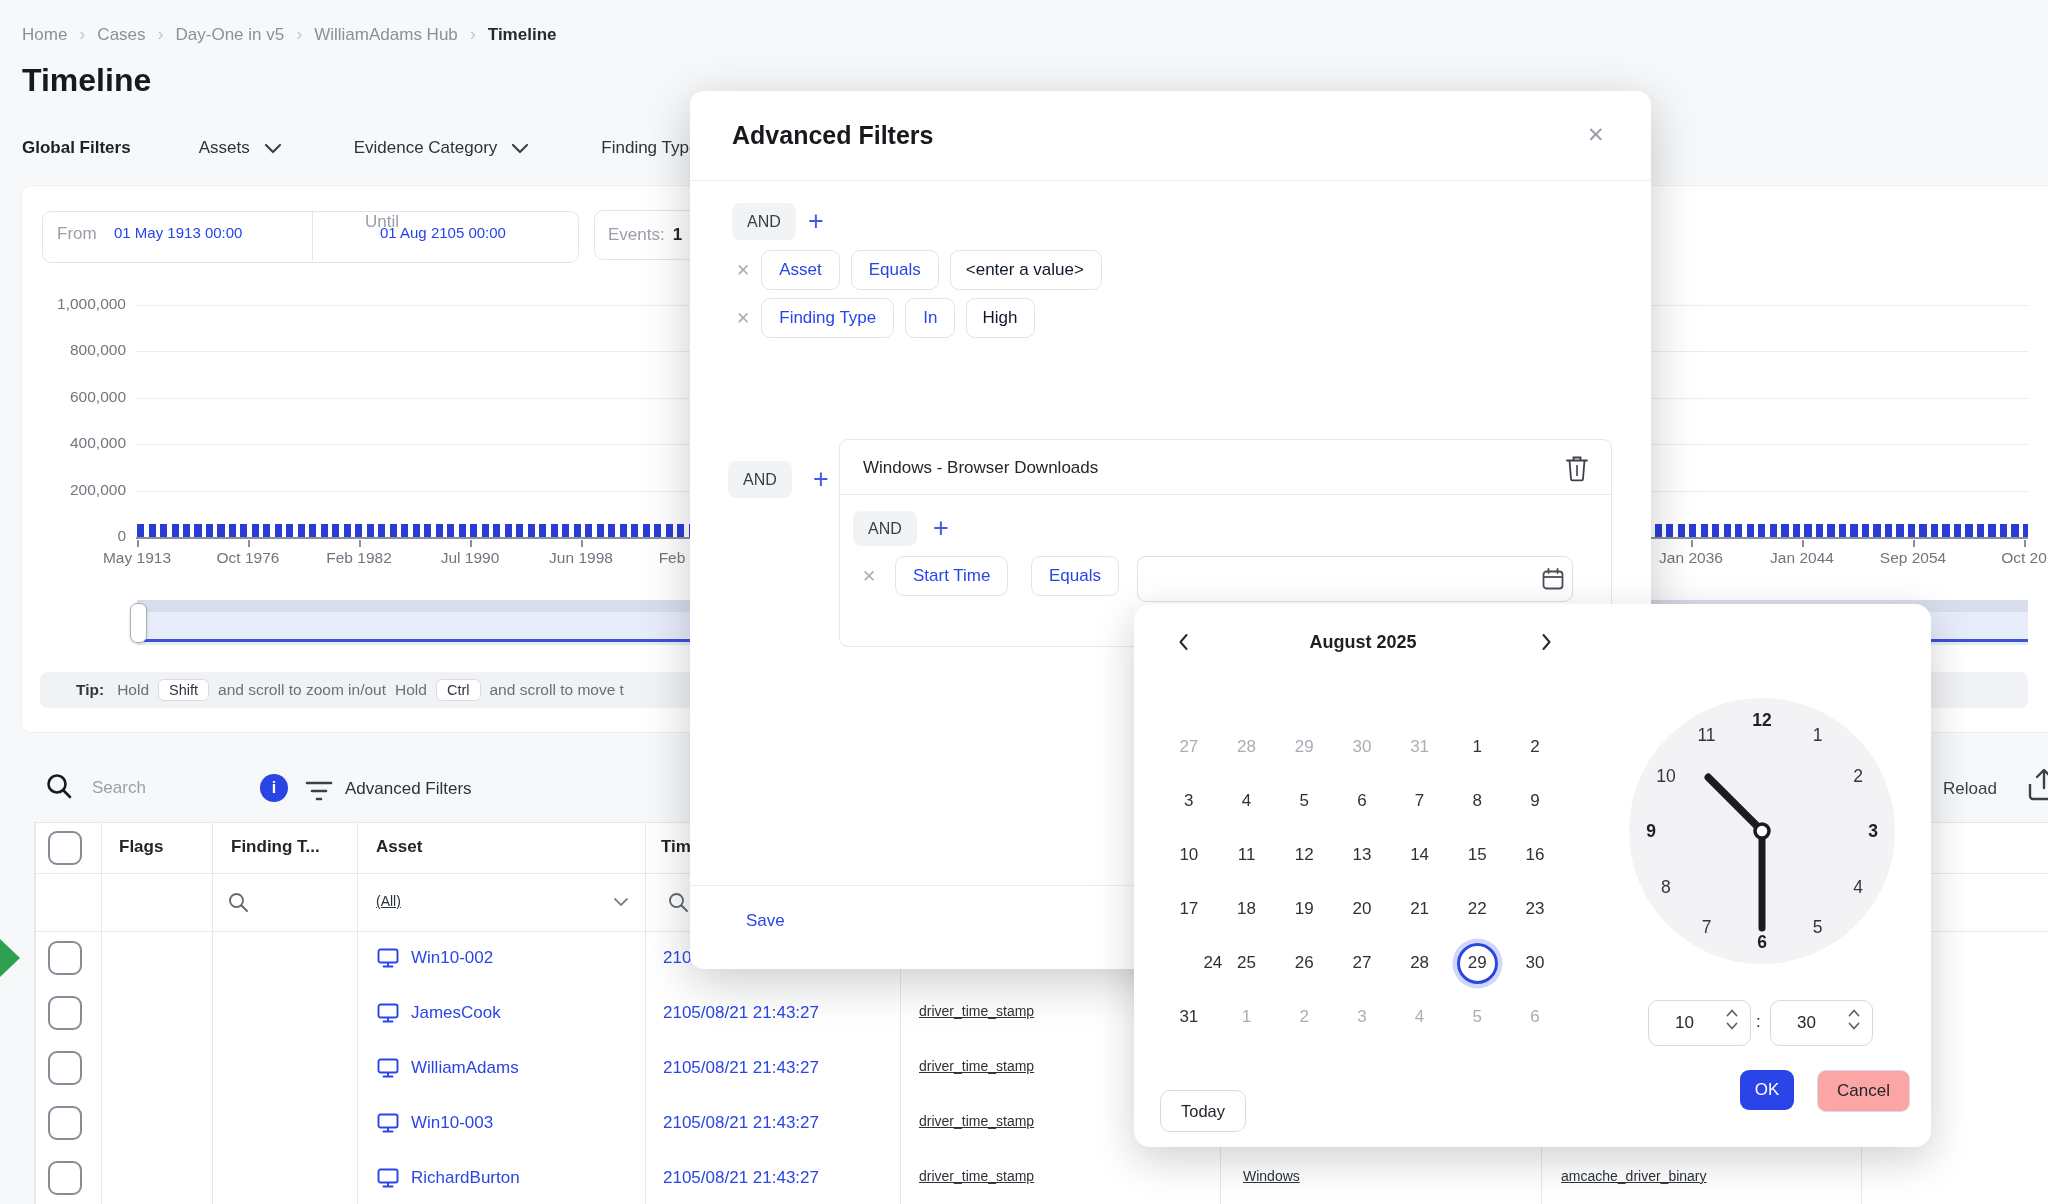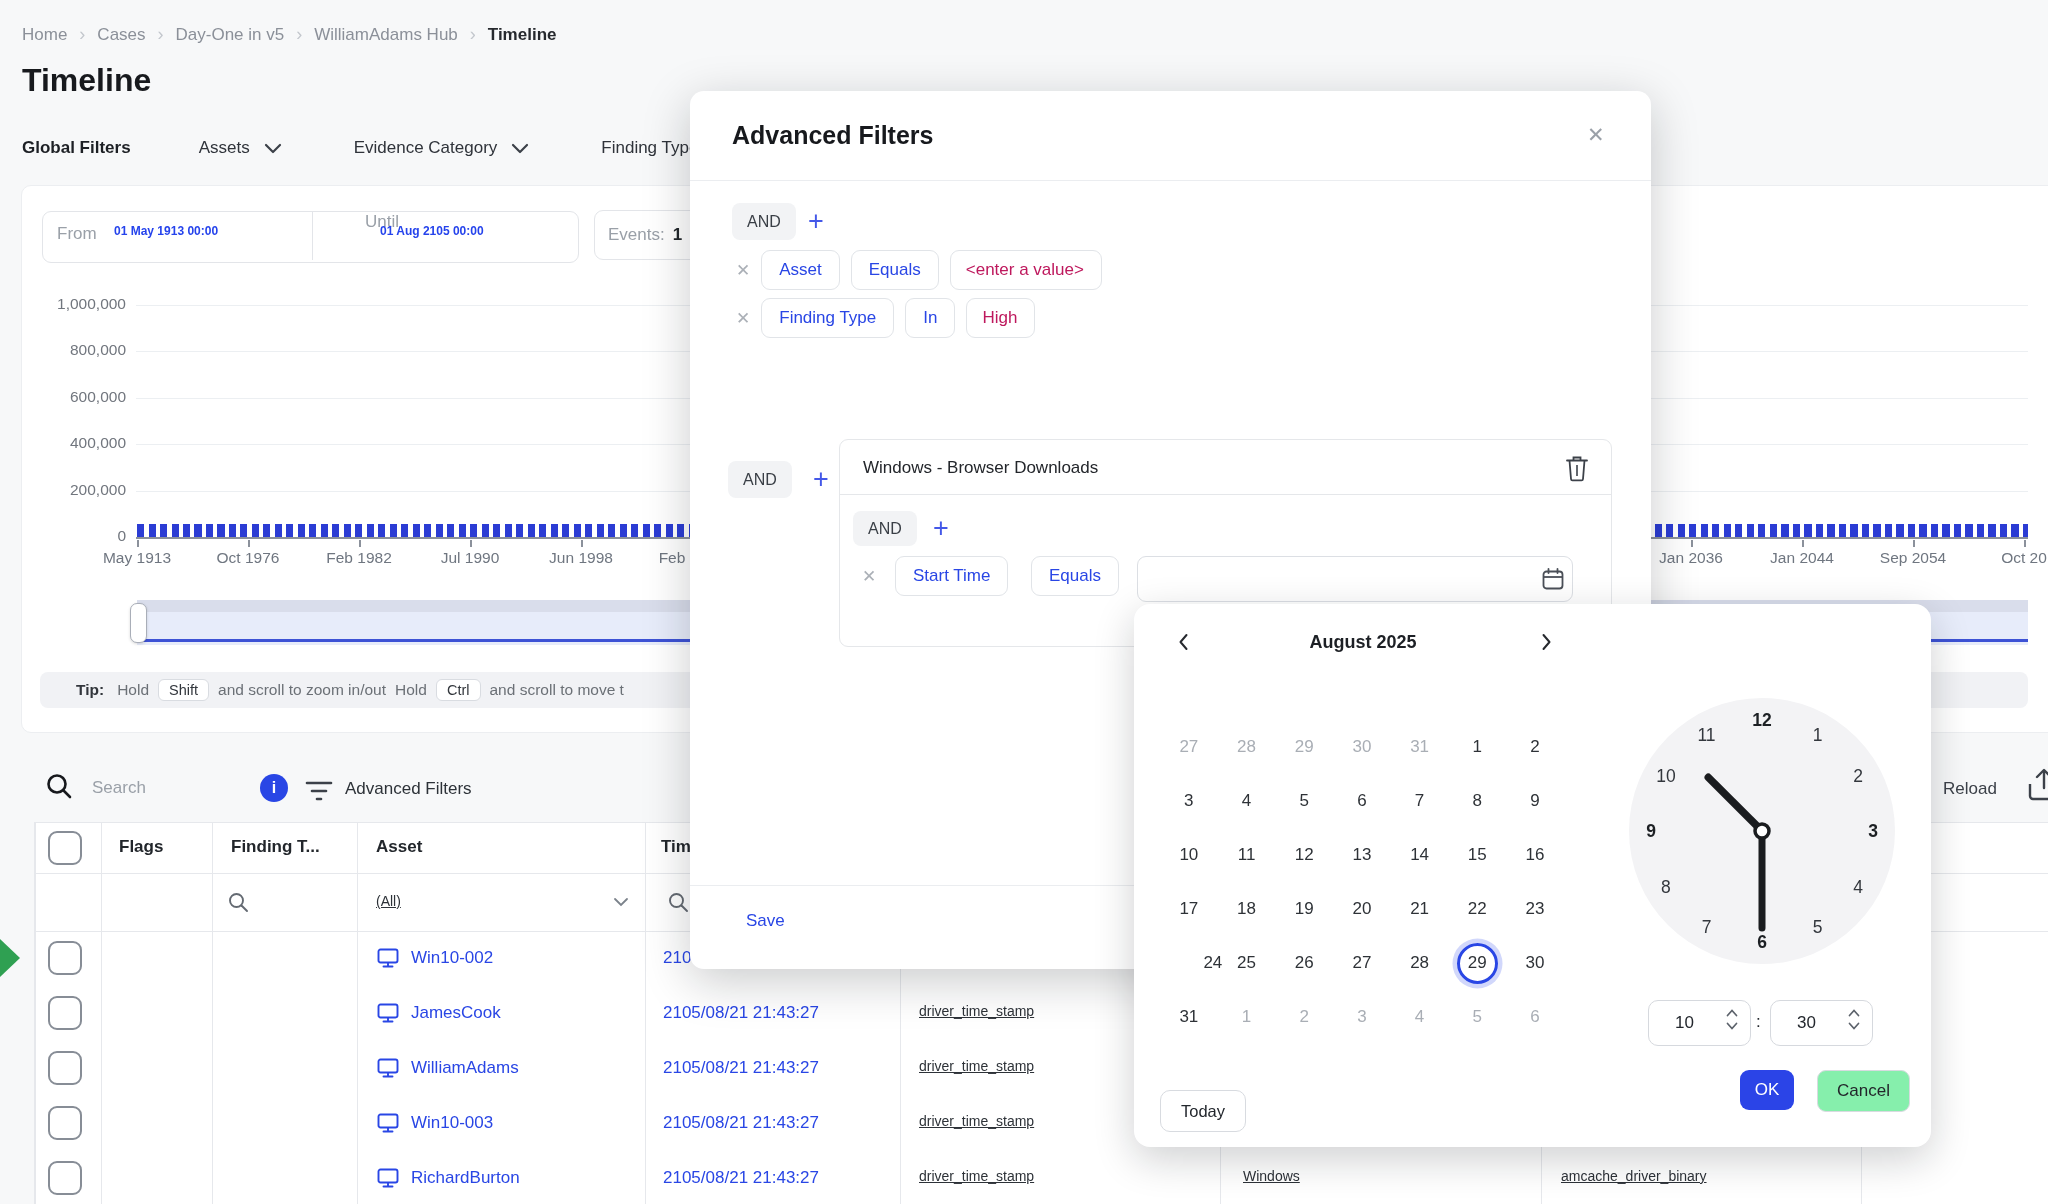--- a/index.html
+++ b/index.html
@@ -13,21 +13,21 @@
   #page-title{left:22px;top:62px;font-size:32px;font-weight:700;color:#17191d;margin:0;}
   
   #gfilters{left:22px;top:138px;display:flex;align-items:center;font-size:17px;}
   #gfilters .lbl{font-weight:700;color:#1d2025;margin-right:68px;}
   .gf-item{display:flex;align-items:center;gap:14px;color:#2f333a;font-weight:500;margin-right:72px;}
   
   #card{left:21px;top:185px;width:2040px;height:546px;background:#fff;border:1px solid #eceef1;border-radius:10px;}
   .range-group{left:42px;top:211px;width:535px;height:50px;border:1px solid #e3e5e9;border-radius:9px;background:#fff;}
   .range-div{left:312px;top:212px;width:1px;height:48px;background:#e3e5e9;}
   .rg-lbl{font-size:17px;color:#9aa0a8;}
-  .rg-val{font-size:12px;color:#2543ec;font-weight:700;}
+  .rg-val{font-size:15px;color:#2543ec;font-weight:400;}
   #events-box{left:594px;top:210px;width:250px;height:50px;border:1px solid #e3e5e9;border-radius:9px;background:#fff;
               display:flex;align-items:center;padding-left:13px;gap:8px;box-sizing:border-box;}
   #events-box .num{color:#22262b;font-weight:700;font-size:17px;}
   .gridline{left:136px;width:1892px;height:1px;background:#eceff2;}
   .ylab{left:16px;width:110px;text-align:right;font-size:15.5px;color:#71767e;}
   .xlab{font-size:15.5px;color:#6f7680;transform:translateX(-50%);white-space:nowrap;}
   #axis{left:136px;top:537px;width:1892px;height:2px;background:#8b919b;}
   .tick{top:540px;width:2px;height:7px;background:#8b919b;}
   #bars{left:137px;top:524px;width:1891px;height:13px;
         background:repeating-linear-gradient(90deg,#2b3cd4 0px,#2b3cd4 7px,transparent 7px,transparent 11.5px);}
@@ -65,21 +65,21 @@
   #modal-title{left:42px;top:30px;font-size:25px;font-weight:700;color:#17191d;}
   #modal-close{left:897px;top:32px;font-size:21px;color:#9aa0a8;}
   .mdiv{left:0;width:961px;height:1px;background:#ebedf0;}
   .and-chip{background:#f2f3f5;border-radius:8px;height:37px;display:inline-flex;align-items:center;
             padding:0 15px;font-size:16px;color:#3a3f46;font-weight:500;}
   .plus{color:#4458e8;font-size:27px;font-weight:300;line-height:1;}
   .xrm{color:#abb0b7;font-size:17px;}
   .chip{height:40px;border:1px solid #e1e4e8;border-radius:9px;background:#fff;display:inline-flex;
         align-items:center;padding:0 17px;font-size:17px;box-sizing:border-box;white-space:nowrap;}
   .chip.blue{color:#2946e5;font-weight:500;}
-  .chip.dark{color:#be185d;padding-left:15px;}
+  .chip.dark{color:#0f172a;padding-left:15px;}
   .cond-row{position:absolute;display:flex;align-items:center;gap:11px;}
   #ecf-label{left:153px;top:381px;font-size:17px;color:#22262b;}
   #panel{left:149px;top:348px;width:771px;height:206px;border:1px solid #e5e7ea;border-radius:9px;background:#fff;}
   #panel-title{left:23px;top:18px;font-size:17px;color:#23262b;}
   #panel-div{left:0;top:54px;width:771px;height:1px;background:#e5e7ea;}
   #st-input{left:297px;top:116px;width:436px;height:46px;border:1px solid #dcdfe4;border-radius:9px;background:#fff;box-sizing:border-box;}
   #save-lbl{left:56px;top:820px;font-size:17px;color:#2946e5;font-weight:500;}
   
   #popover{left:1134px;top:604px;width:797px;height:543px;background:#fff;border-radius:16px;z-index:60;
            box-shadow:0 12px 40px rgba(15,18,25,.2);}
@@ -95,21 +95,21 @@
            box-shadow:0 0 0 4.5px rgba(73,97,239,.25);}
   #today-btn{left:26px;top:486px;width:84px;height:40px;border:1px solid #d8dbe0;border-radius:10px;background:#fff;
              display:flex;align-items:center;justify-content:center;font-size:16.5px;color:#23272d;}
   .time-box{position:absolute;top:396px;width:103px;height:46px;border:1px solid #d6d9de;border-radius:10px;background:#fff;box-sizing:border-box;}
   .time-box input{border:none;outline:none;background:transparent;width:58px;height:42px;padding-left:26px;
                   font-size:17px;font-family:inherit;color:#23272d;}
   .stepper{position:absolute;right:12px;top:8px;display:flex;flex-direction:column;gap:5px;}
   #time-colon{left:622px;top:408px;font-size:17px;color:#23272d;}
   #ok-btn{left:606px;top:466px;width:54px;height:40px;border-radius:9px;background:#2b44e7;color:#fff;
           display:flex;align-items:center;justify-content:center;font-size:17px;}
-  #cancel-btn{left:683px;top:466px;width:91px;height:40px;border-radius:9px;border:1px solid #d8dbe0;background:#86efac;
+  #cancel-btn{left:683px;top:466px;width:91px;height:40px;border-radius:9px;border:1px solid #d8dbe0;background:#fca5a5;
           display:flex;align-items:center;justify-content:center;font-size:17px;color:#23262b;}
 </style>
 </head>
 <body>
 
 <div id="root">
 
   <nav id="breadcrumb" class="abs">
       <span>Home</span>
       <span class="sep">›</span>

